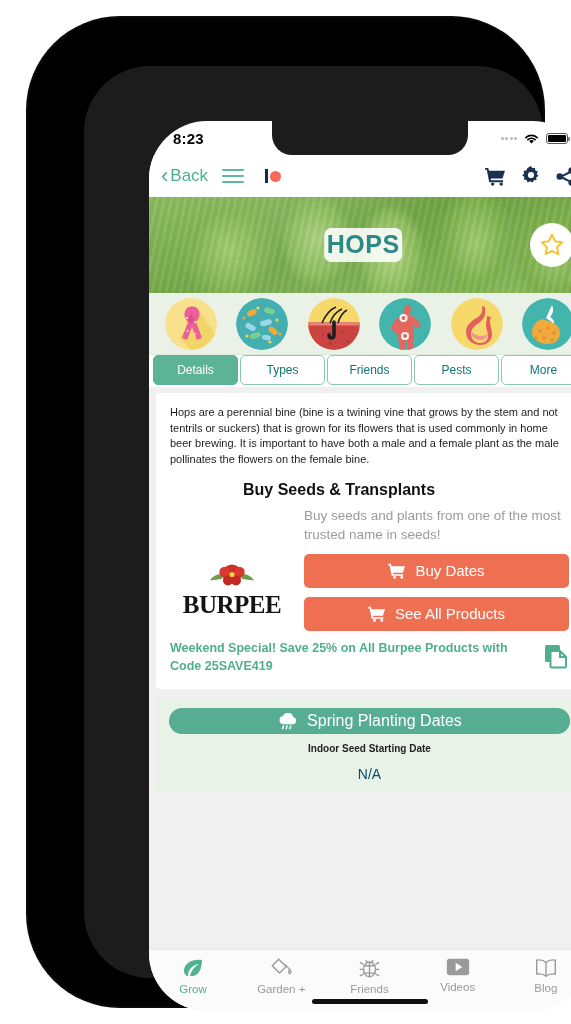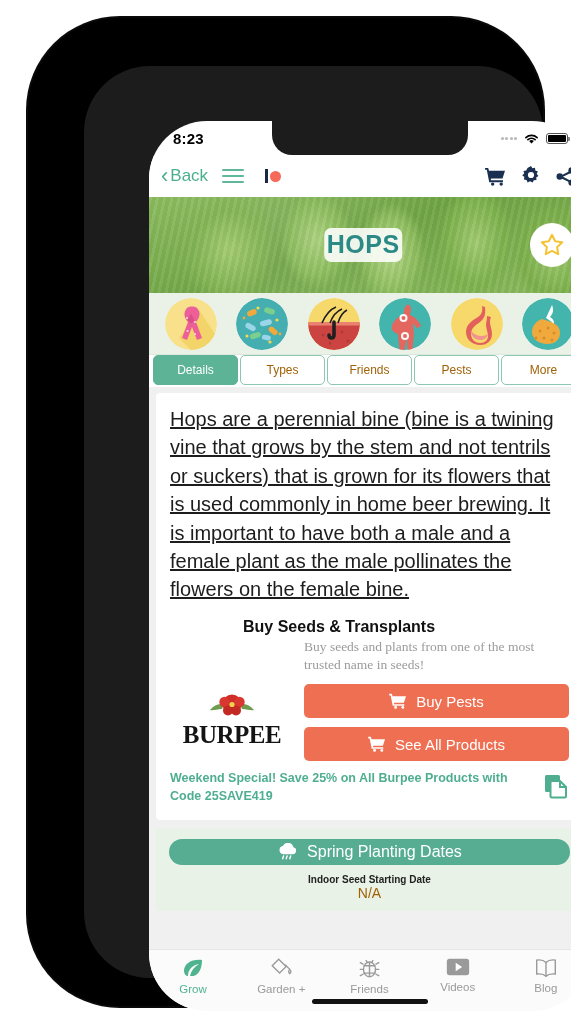--- a/index.html
+++ b/index.html
@@ -154,21 +154,21 @@
 
   
   #tab-bar {
     position: absolute; top: 234px; left: 0; right: 0;
     height: 30px;
     display: flex; padding: 0 3px;
     background: #fff;
   }
   .tab {
     flex: 1; display: flex; align-items: center; justify-content: center;
-    font-size: 12px; color: #a16207;
+    font-size: 12px; color: #0f766e;
     background: #fff;
     border: 1.2px solid #8cc7b0;
     border-radius: 5px;
     margin: 0 1px;
     cursor: pointer;
   }
   .tab.active { background: #5cb396; color: #fff; border-color: #5cb396; }
 
   
   #content {
@@ -176,32 +176,32 @@
     background: #f0f0f0;
     overflow: hidden;
   }
   .card {
     background: #fff;
     margin: 6px 7px 0;
     border-radius: 4px;
     padding: 12px 14px 14px;
   }
   #description {
-    font-size: 20px; line-height: 1.42; color: #1d1d1d; text-decoration: underline;
+    font-size: 11px; line-height: 1.42; color: #1d1d1d;
   }
   #buy-section {
     display: block; margin-top: 14px;
   }
   #buy-heading {
     font-size: 16px; font-weight: bold; color: #111;
     text-align: left; margin-left: 73px;
   }
   #buy-sub {
     font-size: 13.5px; color: #9b9b9b; line-height: 1.35;
-    margin-left: 134px; margin-top: 2px; font-family: Liberation Serif, serif;
+    margin-left: 134px; margin-top: 8px;
   }
   #buy-row {
     display: flex; align-items: flex-start; gap: 10px; margin-top: 6px;
   }
   #burpee-logo {
     width: 124px; flex-shrink: 0; padding-top: 14px; text-align: center;
   }
   #burpee-wordmark {
     font-family: "Liberation Serif", serif;
     font-size: 25px; font-weight: bold; color: #141414;
@@ -236,21 +236,21 @@
     background: #56ad92; color: #fff;
     border-radius: 17px; height: 26px;
     display: flex; align-items: center; justify-content: center; gap: 8px;
     font-size: 16px; cursor: pointer;
   }
   #planting-subtitle {
     text-align: center; font-size: 10px; font-weight: bold;
     color: #222; margin-top: 9px;
   }
   #planting-value {
-    text-align: center; font-size: 14px; color: #a16207; 
+    text-align: center; font-size: 14px; color: #0c4a6e; margin-top: 12px;
   }
 
   
   #bottom-nav {
     position: absolute; bottom: 0; left: 0; right: 0;
     height: 62px;
     background: #fbfbfb;
     border-top: 1px solid #e6e6e6;
     display: flex; align-items: flex-start; justify-content: space-around;
     padding-top: 6px;
@@ -474,21 +474,21 @@
                 <div id="burpee-wordmark">BURPEE</div>
               </div>
 
               <div id="buy-buttons">
                 <div class="shop-button">
                   <svg width="18" height="16" viewBox="0 0 22 20" fill="#fff">
                     <path d="M0 1h3.3l.9 3H21l-2.6 8.2H6.4L5.9 14h13v2H4.4L1.8 3H0z"></path>
                     <circle cx="8" cy="18" r="1.8"></circle>
                       <circle cx="17" cy="18" r="1.8"></circle>
                   </svg>
-                  <span>Buy Pests</span>
+                  <span>Buy Dates</span>
                 </div>
                 <div class="shop-button">
                   <svg width="18" height="16" viewBox="0 0 22 20" fill="#fff">
                     <path d="M0 1h3.3l.9 3H21l-2.6 8.2H6.4L5.9 14h13v2H4.4L1.8 3H0z"></path>
                     <circle cx="8" cy="18" r="1.8"></circle>
                       <circle cx="17" cy="18" r="1.8"></circle>
                   </svg>
                   <span>See All Products</span>
                 </div>
               </div>

